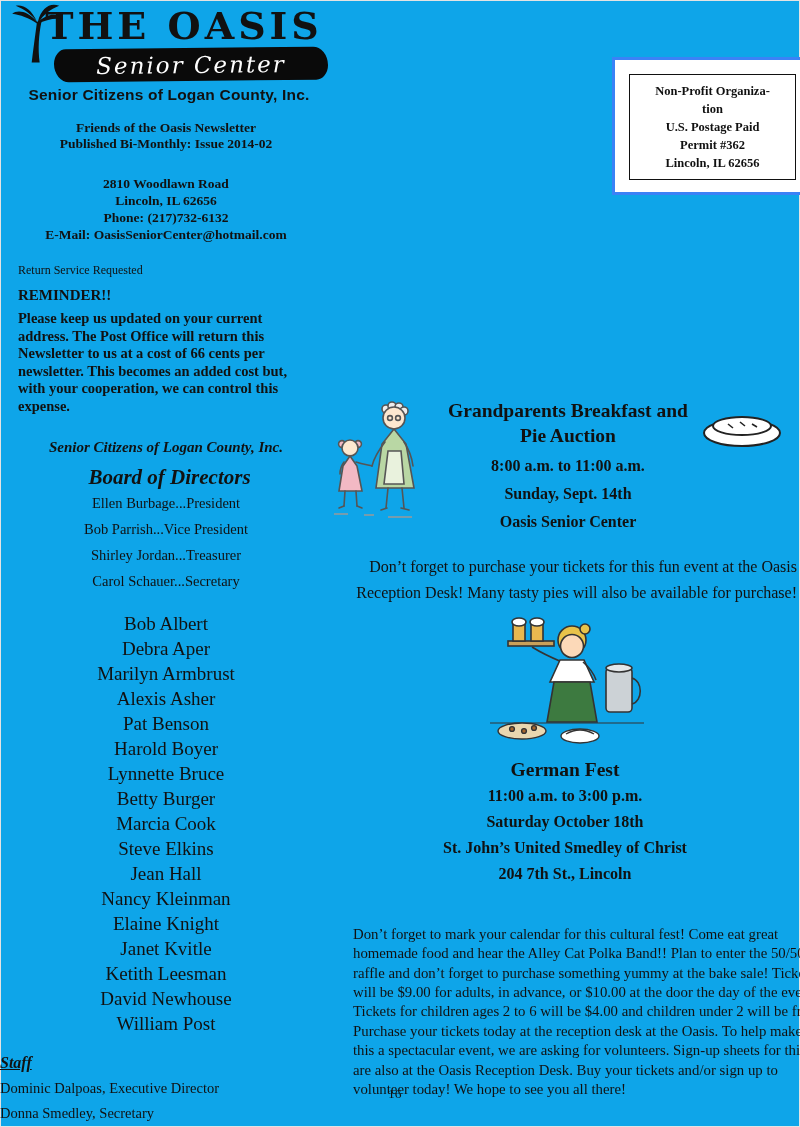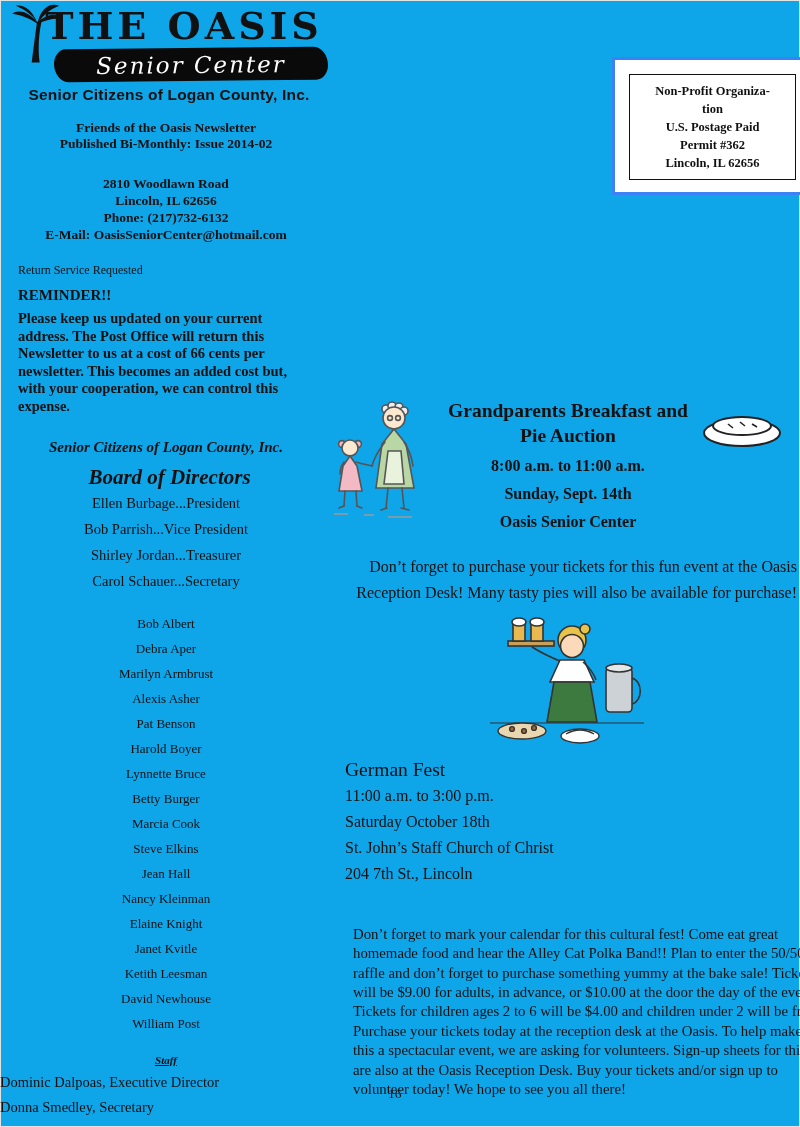--- a/index.html
+++ b/index.html
@@ -40,32 +40,32 @@
   
   .left-col{position:absolute;left:0;top:112px;width:332px;}
   .nl-head{font-weight:bold;font-size:13.5px;line-height:16px;text-align:center;margin-top:8px;}
   .address{font-weight:bold;font-size:13.5px;line-height:17px;text-align:center;margin-top:23px;}
   .return-svc{font-weight:normal;font-size:12px;margin:20px 0 0 18px;}
   .reminder-title{font-weight:bold;font-size:15px;margin:9px 0 0 18px;}
   .reminder-text{font-weight:bold;font-size:14.5px;line-height:17.5px;margin:6px 16px 0 18px;}
   .org-name{font-weight:bold;font-style:italic;font-size:15px;text-align:center;margin-top:24px;}
   .board-title{font-weight:bold;font-style:italic;font-size:21px;text-align:center;margin-top:9px;padding-left:7px;}
   .officers{text-align:center;font-size:14.5px;line-height:26px;}
-  .members{text-align:center;font-size:13px;line-height:25px;margin-top:17px;}
-  .staff-title{font-weight:bold;font-style:italic;font-size:11px;text-align:center;margin-top:18px;text-decoration:underline;}
+  .members{text-align:center;font-size:19px;line-height:25px;margin-top:17px;}
+  .staff-title{font-weight:bold;font-style:italic;font-size:16px;text-align:left;margin-top:18px;text-decoration:underline;}
   .staff-list{text-align:left;font-size:14.5px;line-height:25px;margin-top:4px;}
   
   .event1-clipart{position:absolute;left:328px;top:396px;}
   .pie-clipart{position:absolute;left:700px;top:402px;}
   .event1-head{position:absolute;left:398px;top:398px;width:340px;text-align:center;}
   .event1-title{font-weight:bold;font-size:19.5px;line-height:25px;}
   .event1-meta{font-weight:bold;font-size:16px;line-height:28px;margin-top:4px;}
   .event1-desc{position:absolute;left:327px;top:538px;width:470px;font-size:16px;line-height:26px;text-align:right;}
   .event2-clipart{position:absolute;left:484px;top:610px;}
-  .event2-head{position:absolute;left:345px;top:756px;width:440px;font-weight:normal;}
+  .event2-head{position:absolute;left:345px;top:756px;width:440px;text-align:center;font-weight:bold;}
   .event2-title{font-size:19.5px;line-height:27px;}
   .event2-meta{font-size:16px;line-height:26px;}
   .event2-desc{position:absolute;left:327px;top:910px;width:470px;font-size:14.8px;line-height:19.4px;margin-left:26px;}
   .page-num{position:absolute;left:388px;top:1086px;font-size:13.5px;}
 </style>
 </head>
 <body>
 
 <div class="page">
 
@@ -226,21 +226,21 @@
       <ellipse cx="96" cy="126" rx="19" ry="7" fill="#fff"></ellipse>
       <path d="M82 124 q14 -8 28 0" fill="none"></path>
     </g>
   </svg>
 
   <div class="event2-head">
     <div class="event2-title">German Fest</div>
     <div class="event2-meta">
       <div>11:00 a.m. to 3:00 p.m.</div>
       <div>Saturday October 18th</div>
-      <div>St. John’s Staff Church of Christ</div>
+      <div>St. John’s United Smedley of Christ</div>
       <div>204 7th St., Lincoln</div>
     </div>
   </div>
 
   <p class="event2-desc">Don’t forget to mark your calendar for this cultural fest!  Come eat great homemade food and hear the Alley Cat Polka Band!! Plan to enter the 50/50 raffle and don’t forget to purchase something yummy at the bake sale!  Tickets will be $9.00 for adults, in advance, or $10.00 at the door the day of the event. Tickets for children ages 2 to 6 will be $4.00 and children under 2 will be free. Purchase your tickets today at the reception desk at the Oasis.  To help make this a spectacular event, we are asking for volunteers.  Sign-up sheets for this are also at the Oasis Reception Desk.  Buy your tickets and/or sign up to volunteer today!  We hope to see you all there!</p>
 
   <div class="page-num">16</div>
 
 </div>
 

